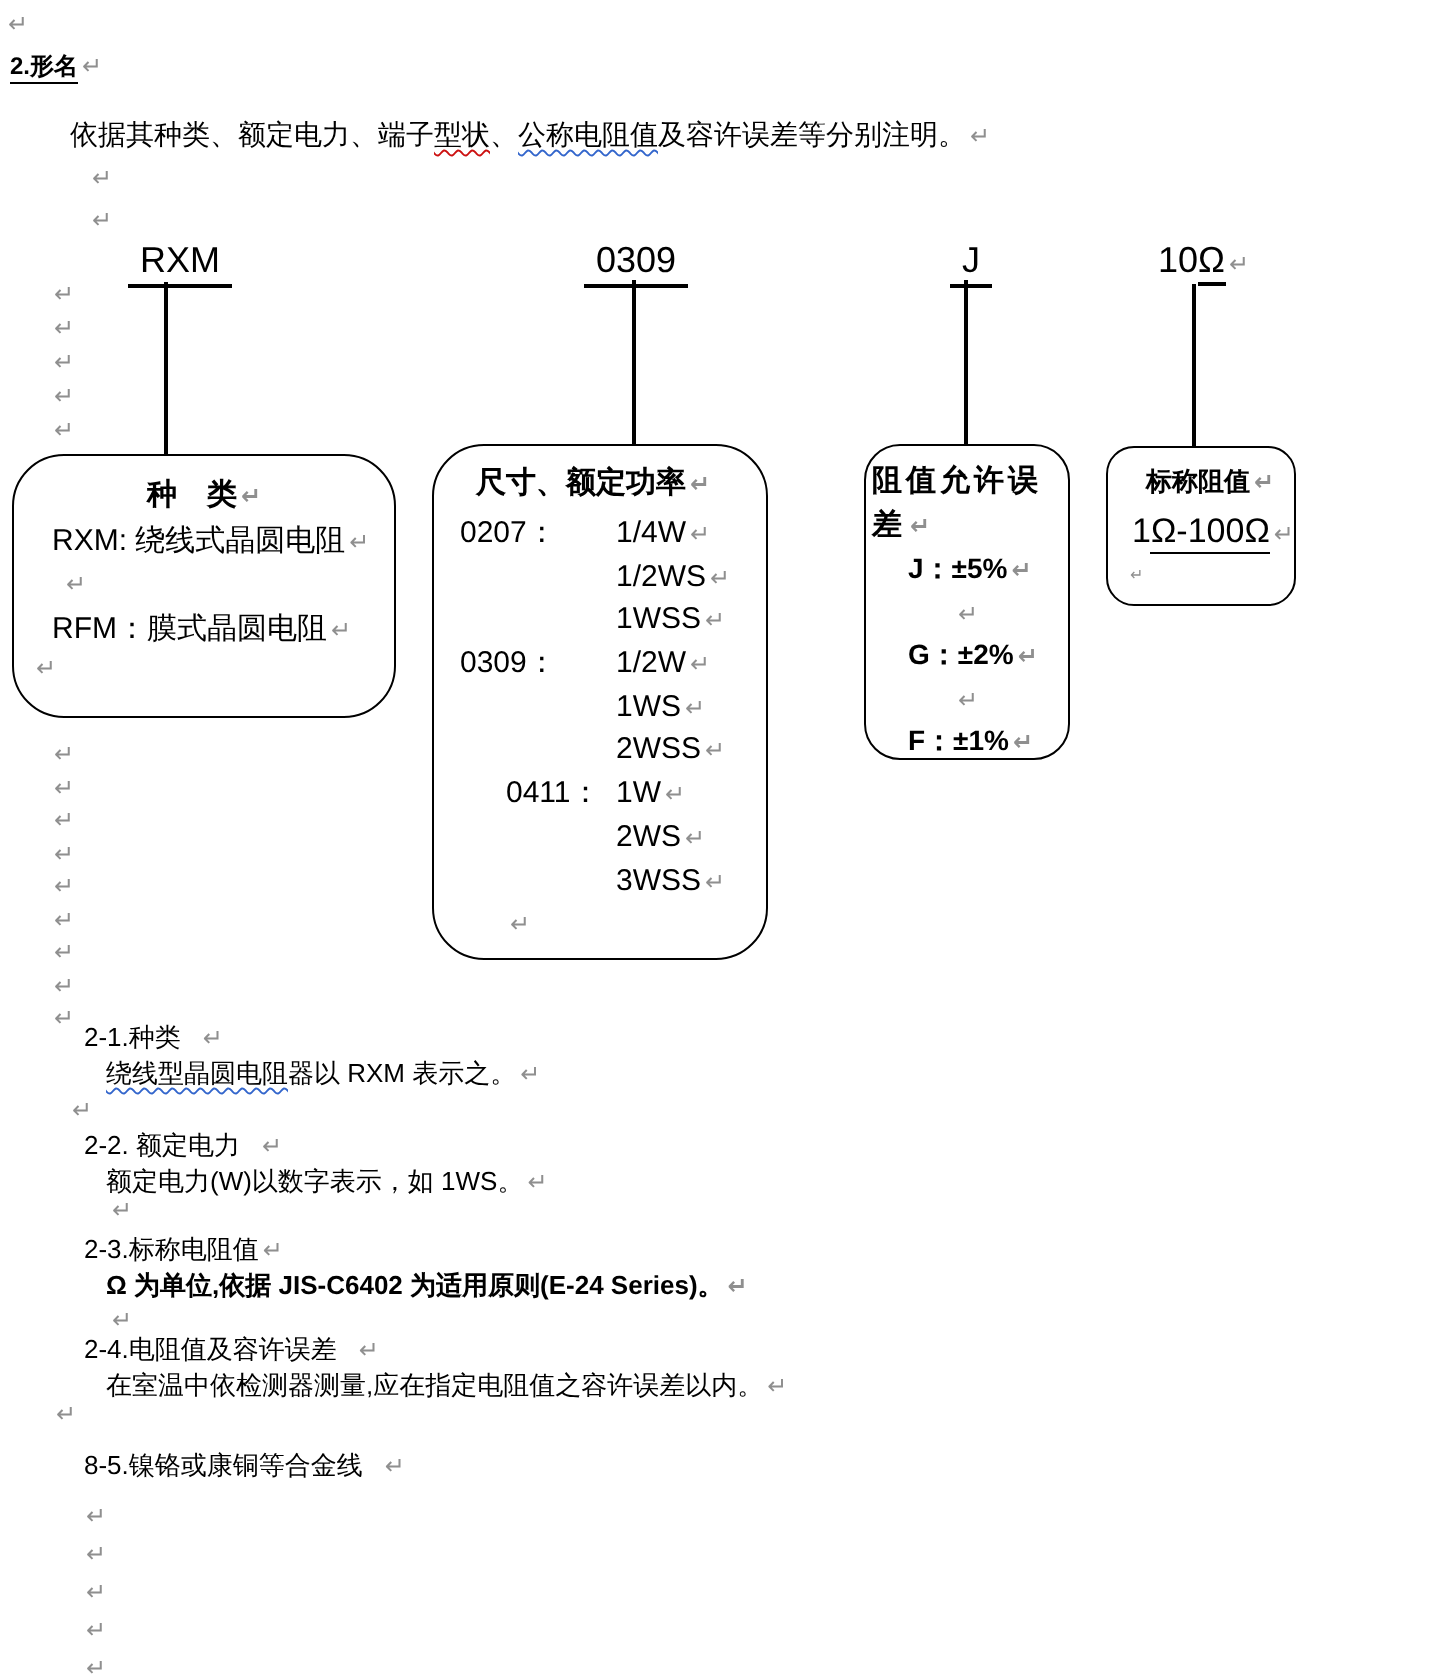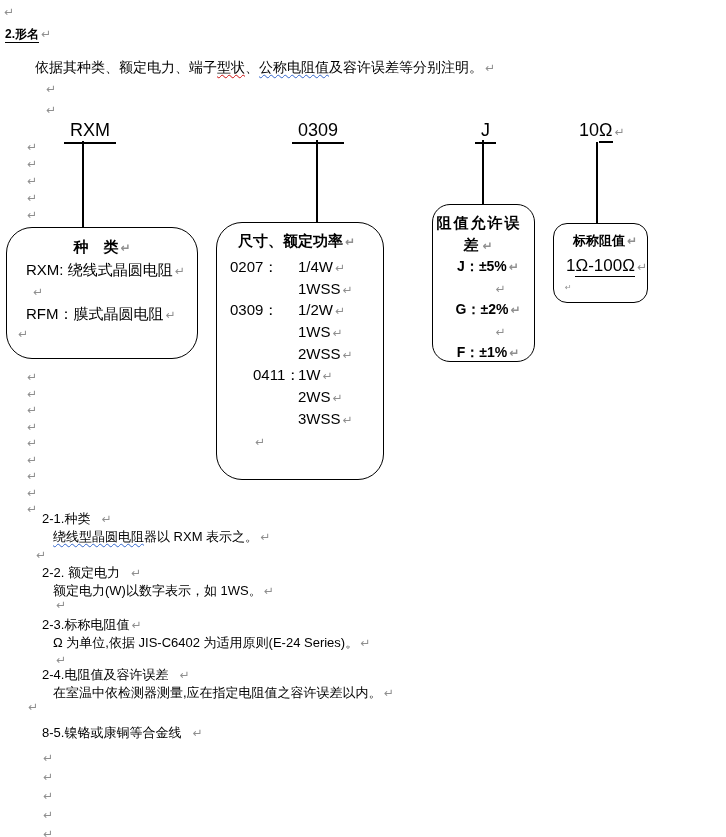--- a/index.html
+++ b/index.html
@@ -31,27 +31,27 @@
   #box-type{left:6px;top:227px;width:192px;height:132px;border-radius:26px;}
   #box-type .bx-title{position:absolute;left:0;right:0;top:10px;text-align:center;font-size:15px;}
   #box-type .l1{position:absolute;left:19px;top:33px;font-size:15px;}
   #box-type .l2{position:absolute;left:19px;top:77px;font-size:15px;}
   #box-type .pma{position:absolute;left:26px;top:58px;}
   #box-type .pmb{position:absolute;left:11px;top:100px;}
   
   #box-size{left:216px;top:222px;width:168px;height:258px;border-radius:26px;}
   #box-size .bx-title{position:absolute;left:21px;top:9px;font-size:15px;}
   #box-size .rows{position:absolute;left:0;top:33px;right:0;font-size:15px;}
-  .size-row{display:flex;height:21.7px;line-height:21.7px;}
+  .size-row{display:flex;height:21.7px;line-height:21.7px;gap:10px;}
   .size-label{box-sizing:border-box;width:81px;padding-left:13px;}
   .size-row.shifted .size-label{padding-left:36px;}
   .size-value{flex:0 0 auto;}
   .size-pilcrow-row{height:21.7px;line-height:21.7px;padding-left:38px;}
   
-  #box-tol{left:432px;top:204px;width:103px;height:158px;border-radius:18px;text-align:center;}
+  #box-tol{left:432px;top:222px;width:103px;height:158px;border-radius:18px;}
   #box-tol .inner{position:absolute;left:3px;top:7px;font-size:14px;}
   #box-tol .bx-title{display:block;width:86px;font-size:15px;line-height:22px;letter-spacing:2px;white-space:normal;}
   .tol-row{height:21.5px;line-height:21.5px;padding-left:18px;font-weight:bold;}
   .tol-blank{height:21.5px;line-height:21.5px;padding-left:43px;}
   
   #box-res{left:553px;top:223px;width:95px;height:80px;border-radius:14px;}
   #box-res .bx-title{position:absolute;left:19px;top:8px;font-size:13px;}
   #box-res .val{position:absolute;left:12px;top:32px;font-size:17px;}
   #box-res .val .u{border-bottom:1.5px solid #000;}
   #box-res .pmc{position:absolute;left:11px;top:60px;}
@@ -100,20 +100,24 @@
     <div class="l2"><span>RFM：膜式晶圆电阻</span><span class="pm inline">↵</span></div>
     <span class="pm pmb">↵</span>
   </div>
 
   <div class="rbox" id="box-size">
     <div class="bx-title"><span>尺寸、额定功率</span><span class="pm inline">↵</span></div>
     <div class="rows">
       <div class="size-row">
           <span class="size-label">0207：</span>
           <span class="size-value"><span>1/4W</span><span class="pm inline">↵</span></span>
+        </div>
+      <div class="size-row">
+          <span class="size-label"></span>
+          <span class="size-value"><span>1/2WS</span><span class="pm inline">↵</span></span>
         </div>
       <div class="size-row">
           <span class="size-label"></span>
           <span class="size-value"><span>1WSS</span><span class="pm inline">↵</span></span>
         </div>
       <div class="size-row">
           <span class="size-label">0309：</span>
           <span class="size-value"><span>1/2W</span><span class="pm inline">↵</span></span>
         </div>
       <div class="size-row">
@@ -169,21 +173,21 @@
 
   <div class="abs note-h" style="left:42px;top:510px;text-align:center;"><span>2-1.种类</span><span class="pm gap">↵</span></div>
   <div class="abs note-b" style="left:53px;top:528px;"><span class="wavy-blue">绕线型晶圆电阻</span><span>器以 RXM 表示之。</span><span class="pm inline">↵</span></div>
   <span class="pm abs" style="left:36px;top:549px;">↵</span>
 
   <div class="abs note-h" style="left:42px;top:564px;"><span>2-2. 额定电力</span><span class="pm gap">↵</span></div>
   <div class="abs note-b" style="left:53px;top:582px;"><span>额定电力(W)以数字表示，如 1WS。</span><span class="pm inline">↵</span></div>
   <span class="pm abs" style="left:56px;top:599px;">↵</span>
 
   <div class="abs note-h" style="left:42px;top:616px;"><span>2-3.标称电阻值</span><span class="pm inline">↵</span></div>
-  <div class="abs note-b" style="left:53px;top:634px;"><span>Ω 为单位,依据 JIS-C6402 为适用原则(E-24 Series)。</span><span class="pm inline">↵</span></div>
+  <div class="abs note-b" style="left:53px;top:634px;font-weight:bold;"><span>Ω 为单位,依据 JIS-C6402 为适用原则(E-24 Series)。</span><span class="pm inline">↵</span></div>
   <span class="pm abs" style="left:56px;top:654px;">↵</span>
 
   <div class="abs note-h" style="left:42px;top:666px;"><span>2-4.电阻值及容许误差</span><span class="pm gap">↵</span></div>
   <div class="abs note-b" style="left:53px;top:684px;"><span>在室温中依检测器测量,应在指定电阻值之容许误差以内。</span><span class="pm inline">↵</span></div>
   <span class="pm abs" style="left:28px;top:701px;">↵</span>
 
   <div class="abs note-h" style="left:42px;top:724px;"><span>8-5.镍铬或康铜等合金线</span><span class="pm gap">↵</span></div>
 
   <span class="pm abs" style="left:43px;top:752px;">↵</span>
   <span class="pm abs" style="left:43px;top:771px;">↵</span>

